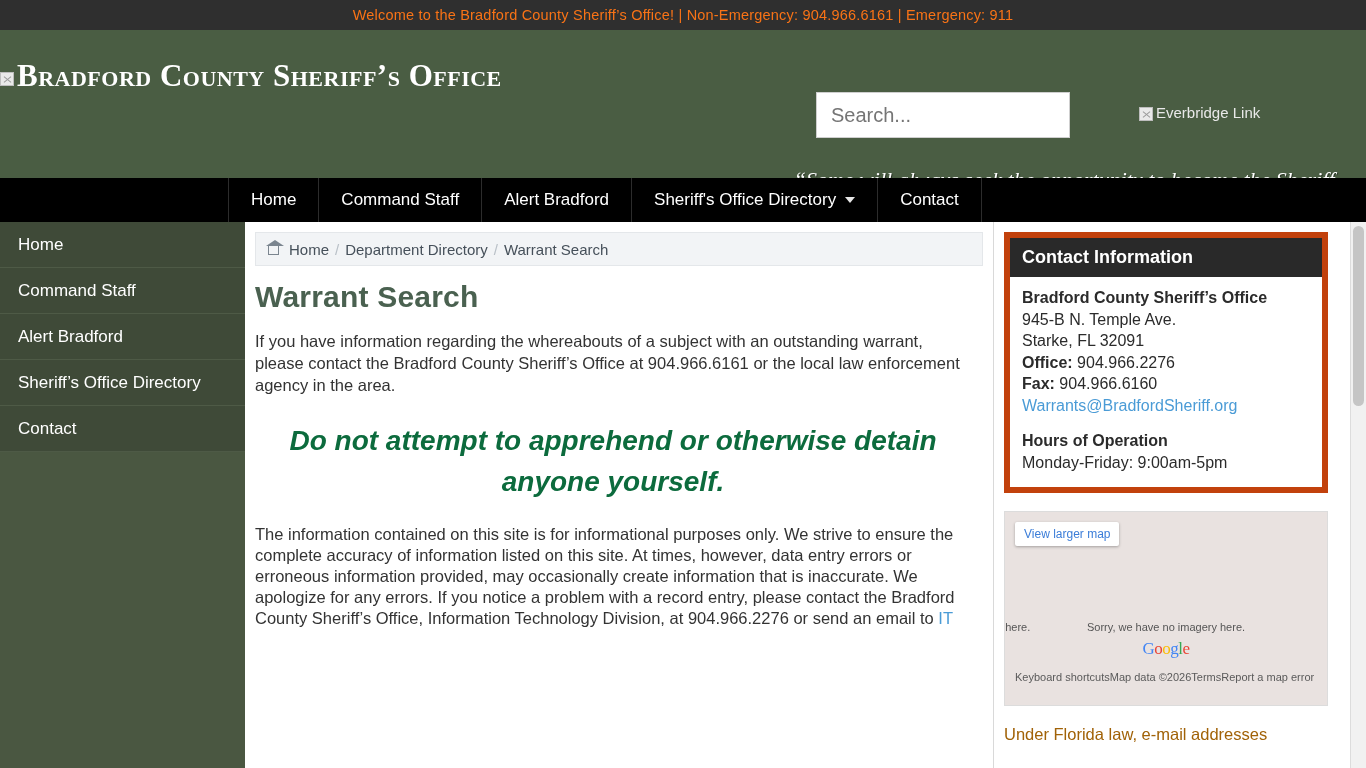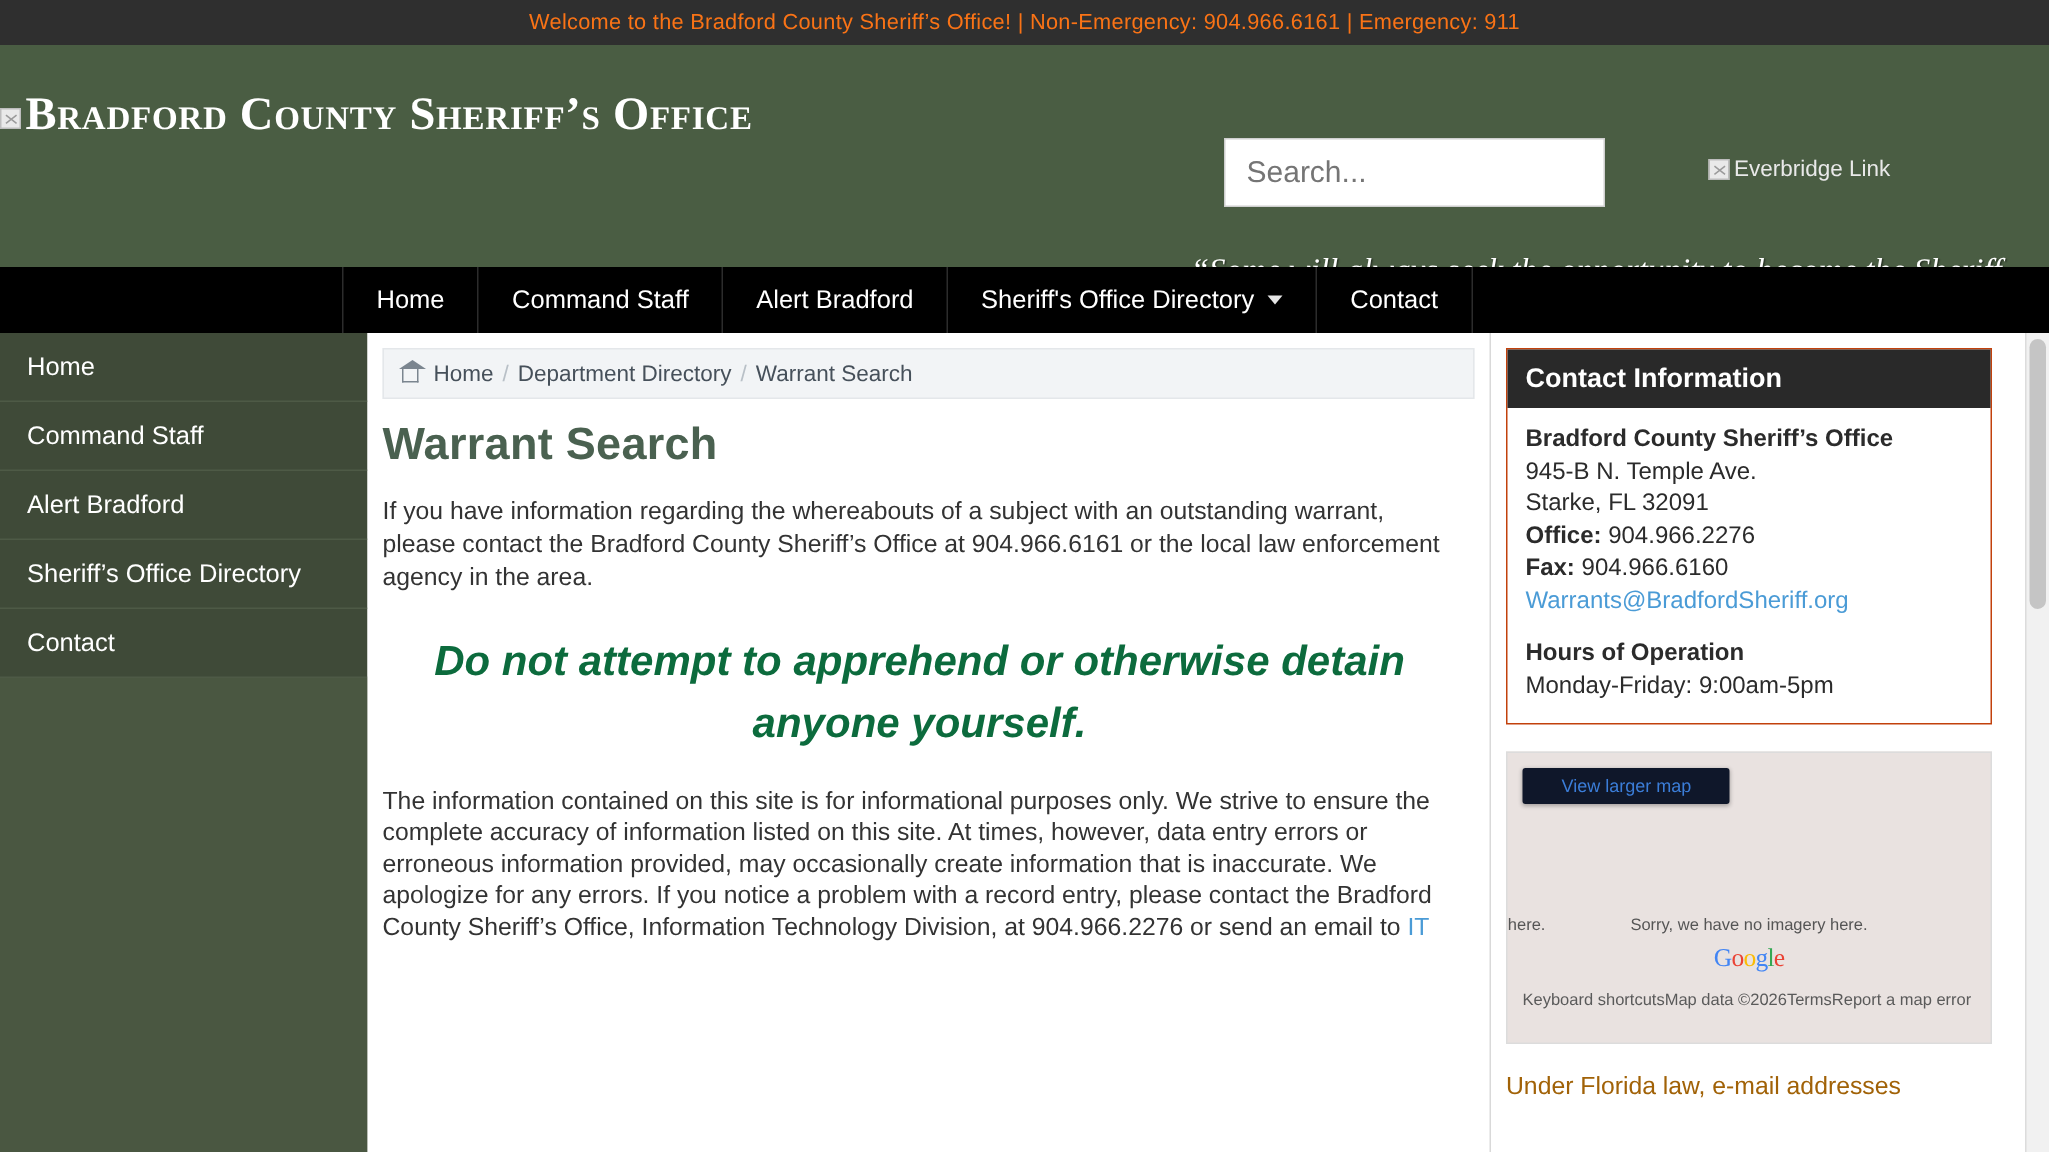--- a/index.html
+++ b/index.html
@@ -247,21 +247,21 @@
   
   .rightcol {
     width: 373px;
     flex: 0 0 373px;
     background: #ffffff;
     border-left: 1px solid #d9d9d9;
     padding: 10px 38px 0 10px;
     position: relative;
   }
   .panel {
-    border: 1px solid #c2410c;
+    border: 6px solid #c2410c;
   }
   .panel-head {
     background: #292929;
     color: #ffffff;
     font-size: 18px;
     font-weight: bold;
     padding: 9px 12px;
   }
   .panel-body {
     padding: 10px 12px 14px 12px;
@@ -280,24 +280,24 @@
     background: #e9e2e0;
     position: relative;
     border: 1px solid #dcdcdc;
     overflow: hidden;
     font-size: 11px;
     color: #444;
   }
   .map .viewlarger {
     position: absolute;
     left: 10px; top: 10px;
-    background: #0f172a;
+    background: #ffffff;
     color: #3b7dd8;
     font-size: 12px;
-    padding: 5px 26px;
+    padding: 5px 9px;
     border-radius: 2px;
     box-shadow: 0 1px 3px rgba(0,0,0,.3);
     cursor: pointer;
   }
   .map .noimg-left {
     position: absolute;
     left: -12px; bottom: 72px;
     font-size: 11px;
     color: #555;
   }

